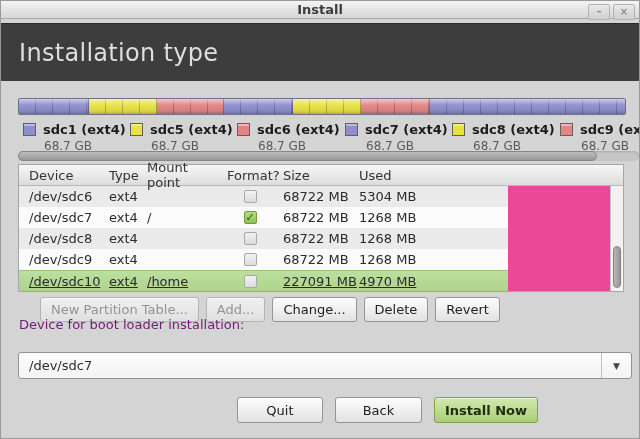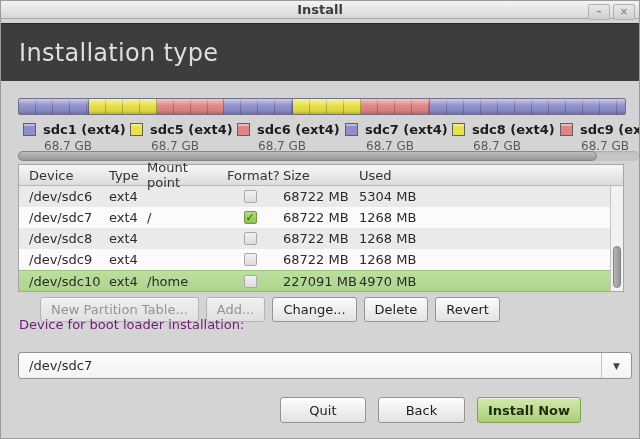--- a/index.html
+++ b/index.html
@@ -48,24 +48,24 @@
     background:linear-gradient(#bdbdbd,#989898);border:1px solid #868686;}
 
   
   .table{position:absolute;left:17px;top:163px;width:606px;height:128px;
     background:#ec4899;border:1px solid #a6a6a6;}
   .thead{height:21px;display:grid;grid-template-columns:88px 38px 80px 56px 76px 72px 1fr;
     align-items:center;background:linear-gradient(#f7f7f7,#dcdcdc);
     border-bottom:1px solid #b8b8b8;font-size:13px;color:#333;}
   .th{padding-left:2px;overflow:hidden;}
   .th-device{padding-left:10px;}
-  .trow{height:21px;width:592px;display:grid;grid-template-columns:88px 38px 80px 56px 76px 72px 1fr;
+  .trow{height:21px;width:489px;display:grid;grid-template-columns:88px 38px 80px 56px 76px 72px 1fr;
     align-items:center;font-size:13px;color:#2b2b2b;background:#fbfbfb;}
   .trow:nth-child(even){background:#eaeaea;}
-  .trow.selected{background:linear-gradient(#bcdf9f,#aed48c);border-top:1px solid #9cc478;height:21px;}
+  .trow.selected{background:linear-gradient(#bcdf9f,#aed48c);border-top:1px solid #9cc478;height:21px;text-decoration:underline;}
   .td{padding-left:2px;white-space:nowrap;overflow:hidden;}
   .td-device{padding-left:10px;}
   .td-num{text-align:right;padding-right:10px;}
   .td-used{text-align:right;padding-right:14px;}
   .td-check{display:flex;justify-content:center;}
   .checkbox{width:13px;height:13px;margin-right:8px;border:1px solid #a8a8a8;border-radius:2px;
     background:linear-gradient(#f2f2f2,#dcdcdc);display:flex;align-items:center;justify-content:center;}
   .checkbox .checkmark{display:none;font-size:11px;font-weight:bold;color:#2d5a10;line-height:1;}
   .checkbox.checked{background:linear-gradient(#b4dd7c,#8fc253);border-color:#6f9c3f;}
   .checkbox.checked .checkmark{display:block;}
@@ -82,21 +82,21 @@
 
   
   .boot-label{position:absolute;left:18px;top:316px;font-size:13px;color:#701a75;}
   .combo{position:absolute;left:17px;top:351px;width:614px;height:27px;border:1px solid #939393;
     border-radius:3px;background:linear-gradient(#fdfdfd,#f3f3f3);display:flex;align-items:center;}
   .combo-value{flex:1;font-size:13px;color:#2b2b2b;padding-left:10px;}
   .combo-arrow{width:30px;height:100%;border-left:1px solid #c2c2c2;display:flex;
     align-items:center;justify-content:center;font-size:9px;color:#444;}
 
   
-  .footer{position:absolute;left:0;top:396px;width:580px;display:flex;justify-content:flex-end;gap:12px;}
+  .footer{position:absolute;left:0;top:396px;width:537px;display:flex;justify-content:flex-end;gap:12px;}
   .btn-footer{height:26px;font-size:13px;}
   .btn-quit{min-width:86px;}
   .btn-back{min-width:87px;}
   .btn-install{min-width:74px;color:#1e2d0e;font-weight:600;border-color:#7fa24f;
     background:linear-gradient(#d3e8ad,#a9cf78);}
 </style>
 </head>
 <body>
 
 <div class="window">

